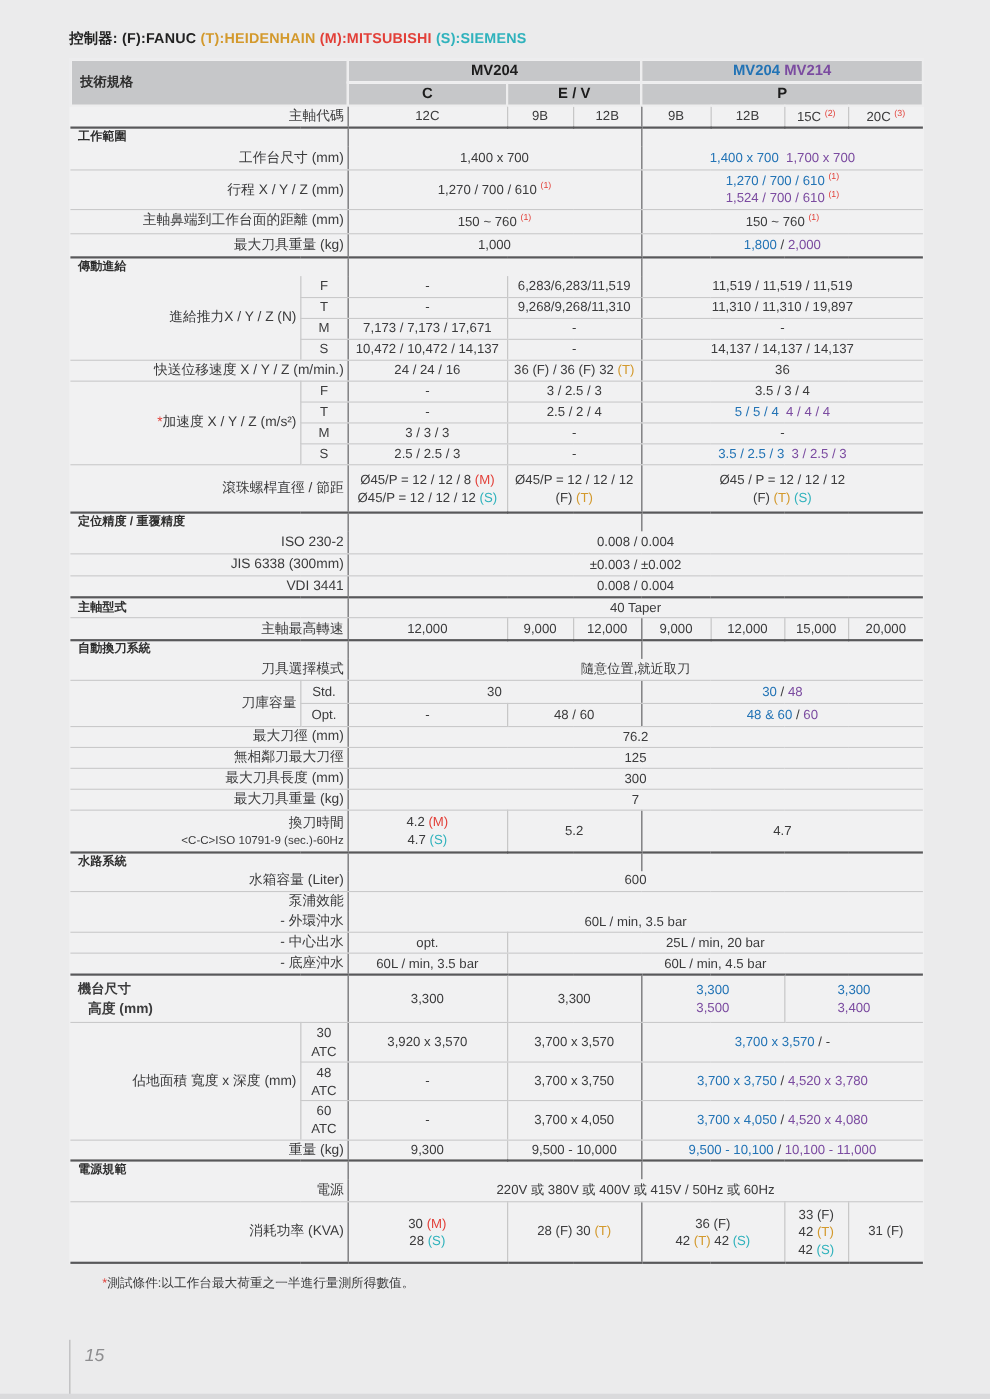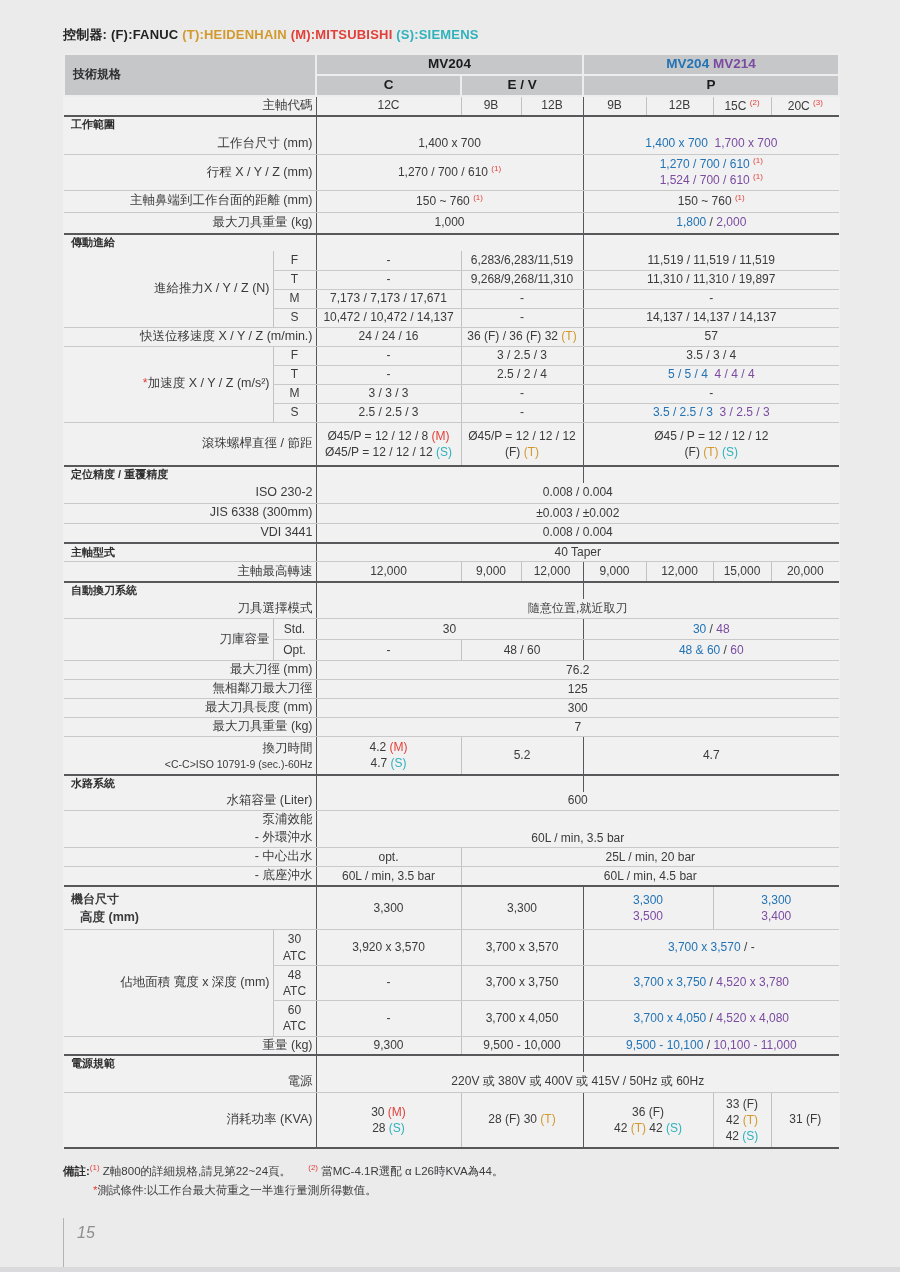--- a/index.html
+++ b/index.html
@@ -152,21 +152,21 @@
     <tr style="height:19px">
       <td class="sub c-teal">S</td>
       <td class="bd fs115">10,472 / 10,472 / 14,137</td>
       <td class="bl fs115" colspan="2">-</td>
       <td class="bd" colspan="4">14,137 / 14,137 / 14,137</td>
     </tr>
     <tr style="height:19px">
       <td class="lab" colspan="2">快送位移速度 X / Y / Z (m/min.)</td>
       <td class="bd">24 / 24 / 16</td>
       <td class="bl fs115" colspan="2"><span>36 (F) / 36 (F) 32 </span><span class="c-org">(T)</span></td>
-      <td class="bd" colspan="4">57</td>
+      <td class="bd" colspan="4">36</td>
     </tr>
     <tr style="height:19px">
       <td class="lab vt" rowspan="4" style="padding-left:10px"><span class="c-red">*</span><span>加速度 X / Y / Z (m/s²)</span></td>
       <td class="sub">F</td>
       <td class="bd">-</td>
       <td class="bl" colspan="2">3 / 2.5 / 3</td>
       <td class="bd" colspan="4">3.5 / 3 / 4</td>
     </tr>
     <tr style="height:19px">
       <td class="sub c-org">T</td>
@@ -388,24 +388,20 @@
         <div>33 (F)</div>
         <div><span>42 </span><span class="c-org">(T)</span></div>
         <div><span>42 </span><span class="c-teal">(S)</span></div>
       </td>
       <td class="bl">31 (F)</td>
     </tr>
   </tbody>
     </table>
 
   <div class="notes">
-    <div>
-      <b>備註:</b><sup class="fn">(1)</sup><span> Z軸800的詳細規格,請見第22~24頁。</span>
-      <span style="margin-left:14px"><sup class="fn">(2)</sup><span> 當MC-4.1R選配 α L26時KVA為44。</span></span>
-    </div>
     <div class="ind"><span class="c-red">*</span><span>測試條件:以工作台最大荷重之一半進行量測所得數值。</span></div>
   </div>
 
 </div>
 
 <div class="pagenum">
   <span>15</span>
 </div>
 <div class="bottomstrip"></div>
 

